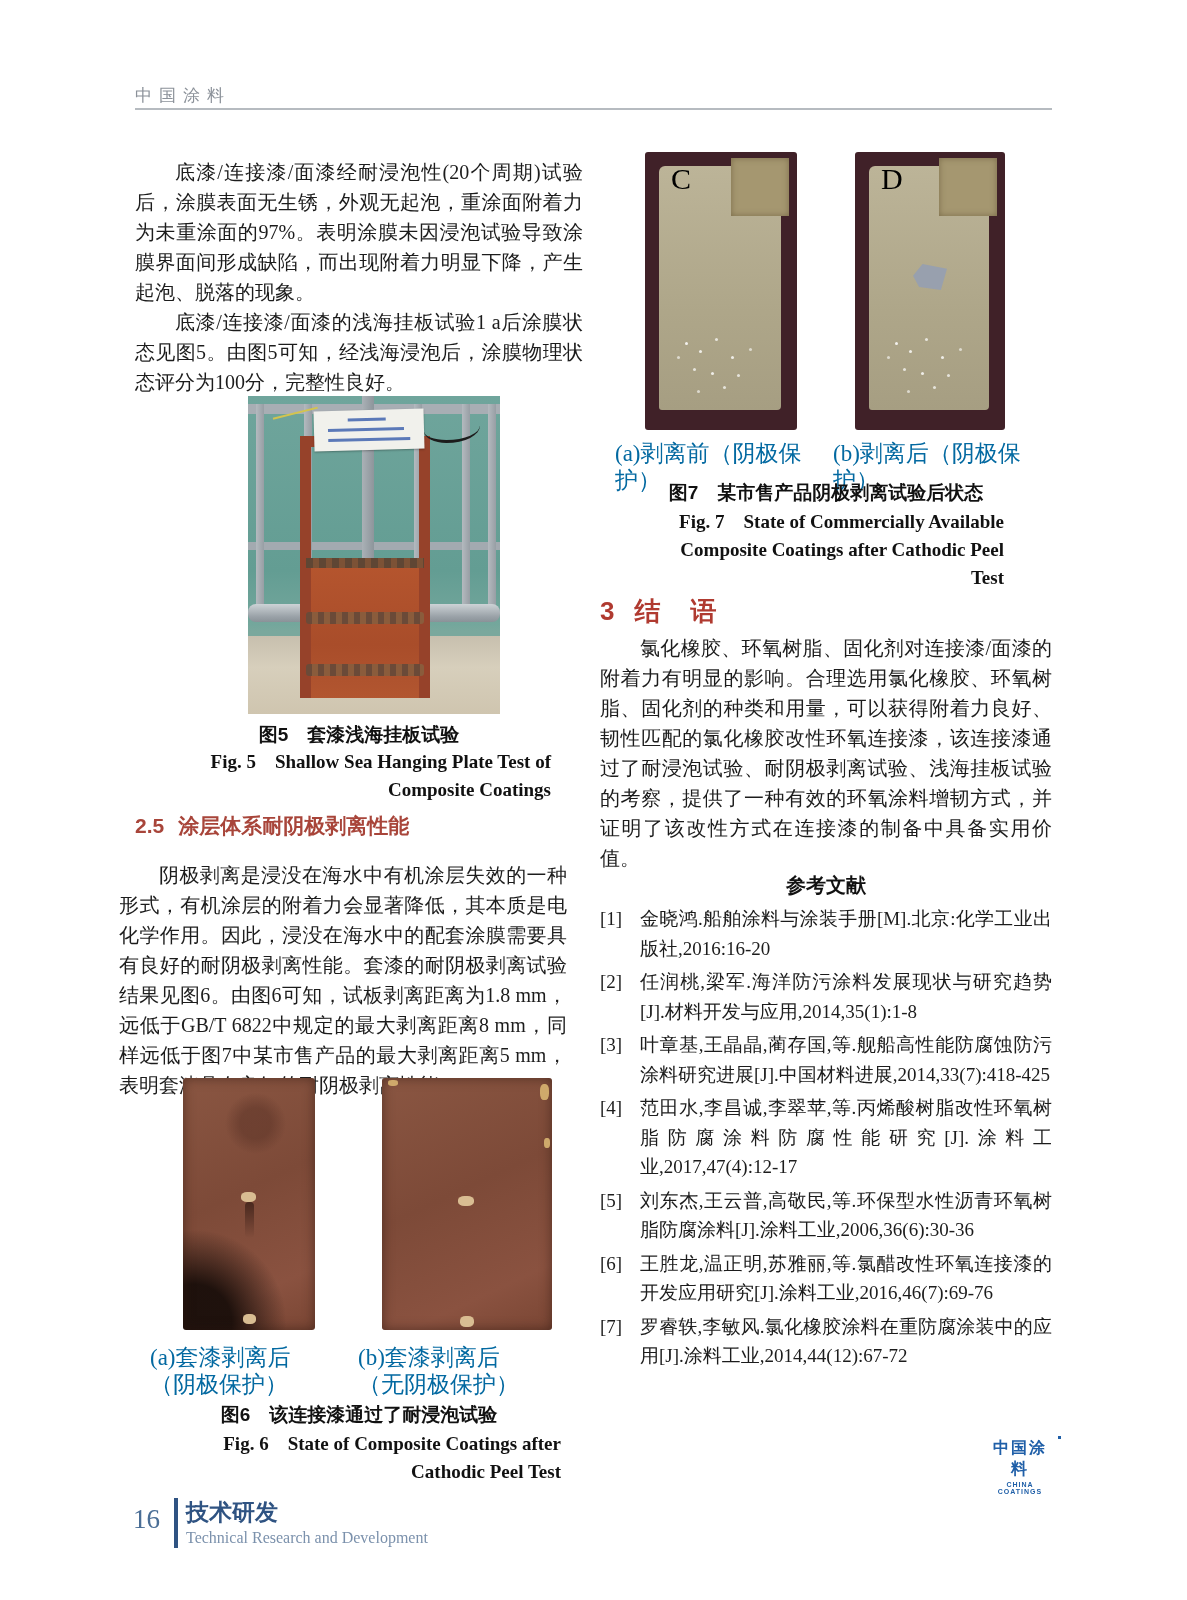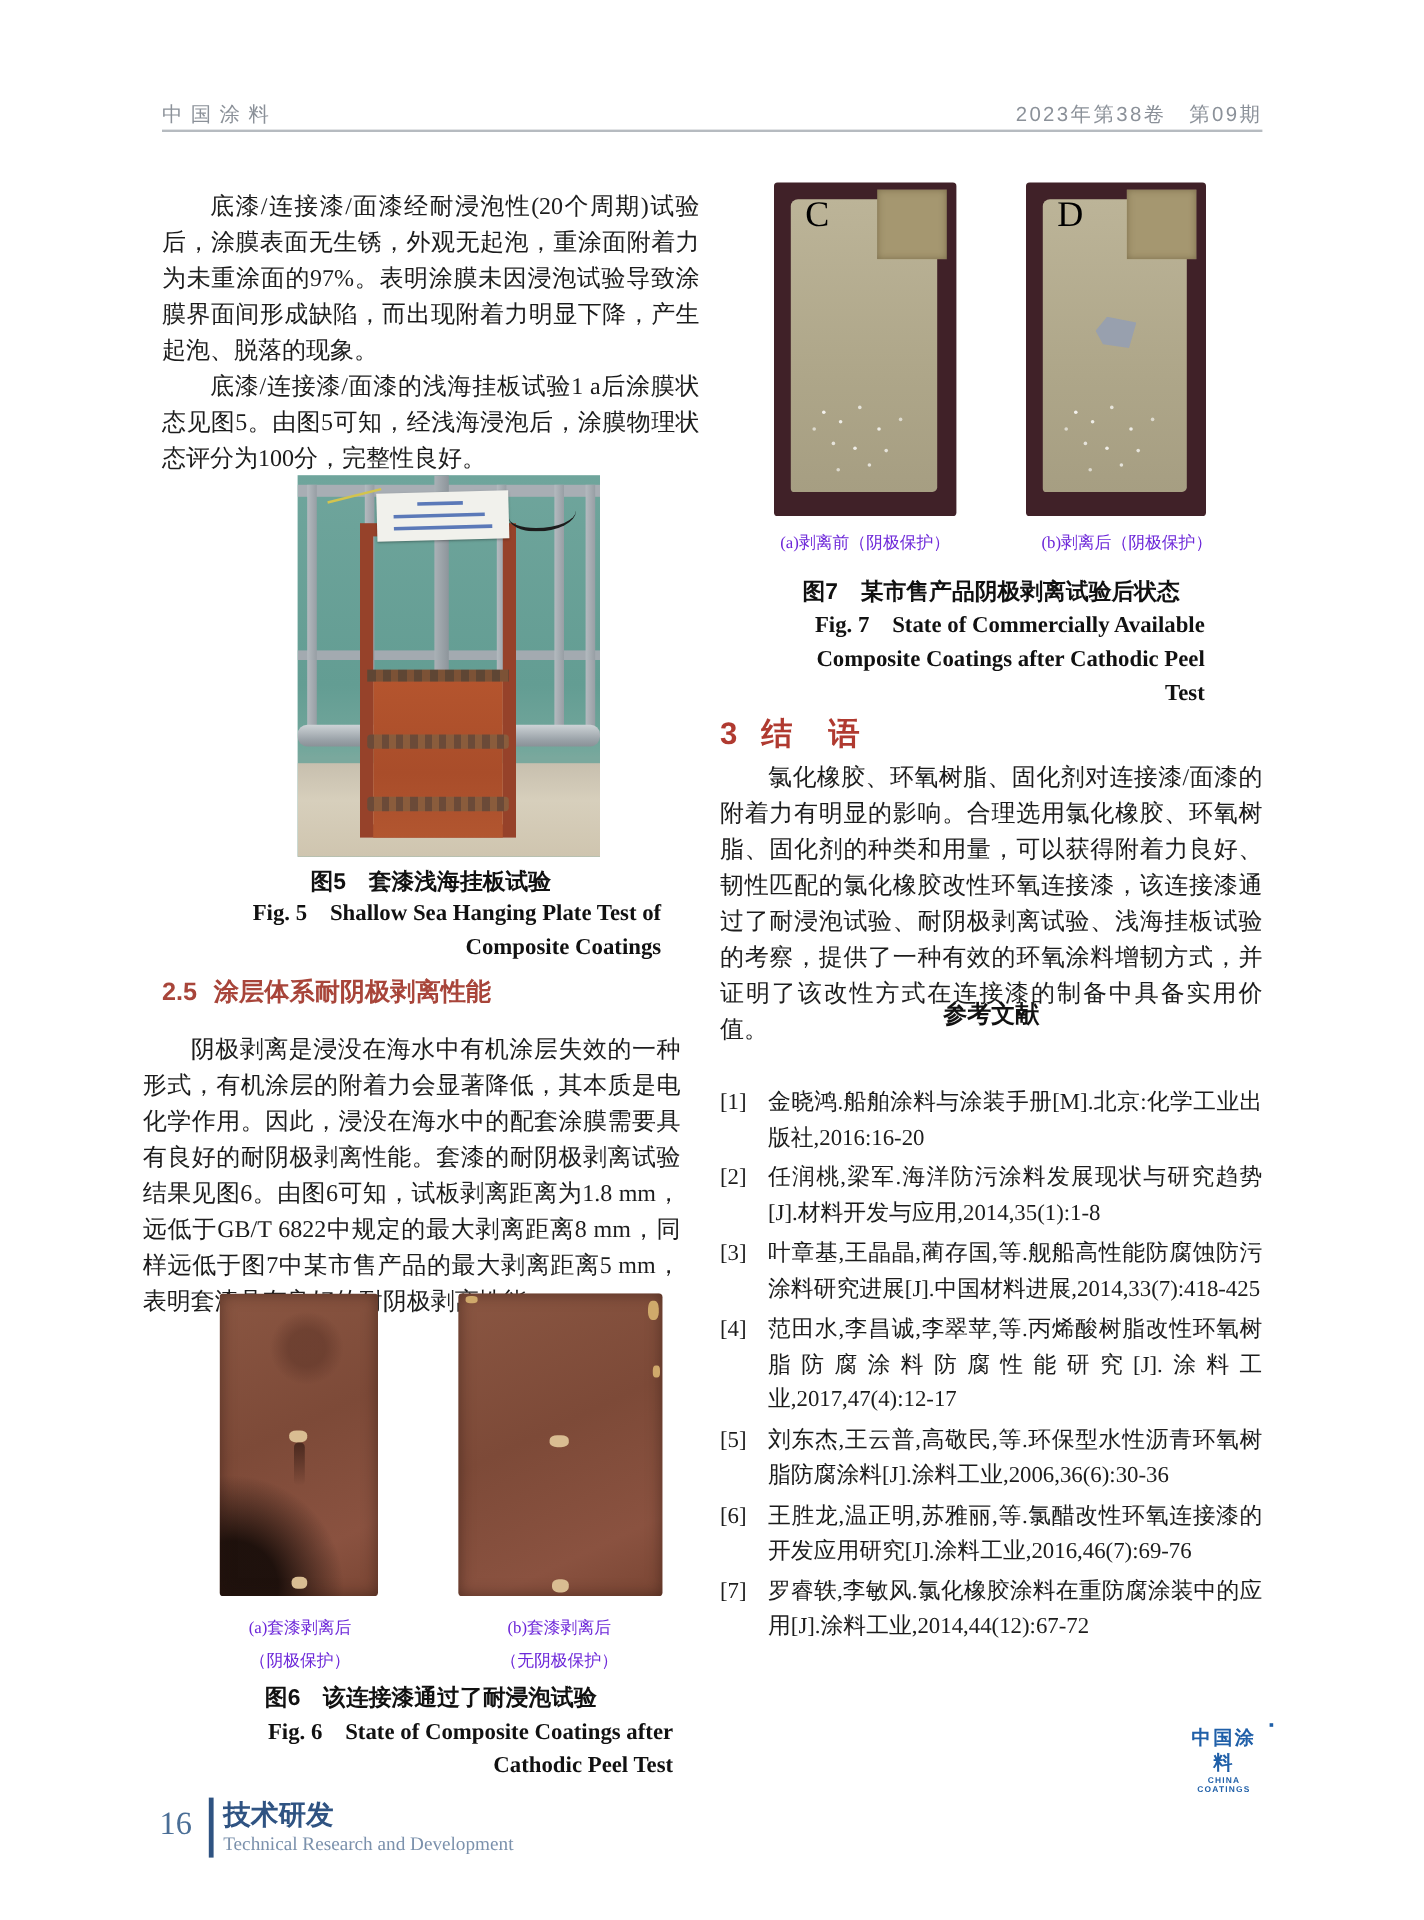--- a/index.html
+++ b/index.html
@@ -16,21 +16,21 @@
 
   
   .sec-head{font-family:"Liberation Sans","DejaVu Sans",sans-serif;font-weight:bold;
             color:#a8453a;font-size:21px;}
   .sec-head .num{margin-right:14px;}
   .body-par{font-size:20px;line-height:30px;text-align:justify;color:#1c1c1c;}
   .body-par p{margin:0;text-indent:2em;}
   .cap-cn{font-family:"Liberation Sans","DejaVu Sans",sans-serif;font-weight:bold;
           font-size:19px;color:#111;text-align:center;}
   .cap-en{font-weight:bold;font-size:19px;color:#111;text-align:right;line-height:28px;}
-  .red-label{color:#6d28d9;font-size:14px;text-align:center;line-height:27px;}
+  .red-label{color:#0369a1;font-size:23px;text-align:left;line-height:27px;}
 
   
   .fig5{left:248px;top:396px;width:252px;height:318px;overflow:hidden;
         background:linear-gradient(#6fa59c 0%,#639d93 55%,#74a79c 72%,#7aa89d 74%);}
   .f5-concrete{left:0;bottom:0;width:252px;height:78px;
         background:linear-gradient(#c7bfae,#d7cfbc 40%,#cfc5af);}
   .f5-pipe{left:0;top:208px;width:252px;height:18px;border-radius:8px;
         background:linear-gradient(#cdd3d6,#9aa2a8 70%,#8a9298);}
   .f5-toprail{left:0;top:8px;width:252px;height:10px;background:#a8aeb4;}
   .f5-midrail{left:0;top:146px;width:252px;height:8px;background:#a3aab0;}
@@ -111,21 +111,20 @@
   .logo-cn{font-weight:bold;font-size:16px;letter-spacing:2px;position:relative;}
   .logo-mark{position:absolute;top:-2px;right:-6px;width:3px;height:3px;background:#1f5fa8;}
   .logo-en{font-weight:bold;font-size:7px;letter-spacing:1px;margin-top:1px;}
 </style>
 </head>
 <body>
 
 <div class="page">
 
   <div class="abs hdr-journal">中国涂料</div>
-  <div class="abs hdr-issue">2023年第38卷　第09期</div>
   <div class="abs hdr-rule"></div>
 
   <div class="abs body-par" style="left:135px;top:157px;width:448px;">
     <p>底漆/连接漆/面漆经耐浸泡性(20个周期)试验后，涂膜表面无生锈，外观无起泡，重涂面附着力为未重涂面的97%。表明涂膜未因浸泡试验导致涂膜界面间形成缺陷，而出现附着力明显下降，产生起泡、脱落的现象。</p>
     <p>底漆/连接漆/面漆的浅海挂板试验1 a后涂膜状态见图5。由图5可知，经浅海浸泡后，涂膜物理状态评分为100分，完整性良好。</p>
   </div>
 
   <div class="abs fig5">
     <div class="abs f5-toprail"></div>
     <div class="abs f5-midrail"></div>
@@ -201,21 +200,21 @@
   <div class="abs cap-cn" style="left:600px;top:480px;width:452px;">图7　某市售产品阴极剥离试验后状态</div>
   <div class="abs cap-en" style="left:648px;top:508px;width:356px;">Fig. 7　State of Commercially Available Composite Coatings after Cathodic Peel Test</div>
 
   <div class="abs sec3-head" style="left:600px;top:594px;width:452px;">
     <span class="num">3</span><span>结　语</span>
   </div>
   <div class="abs body-par" style="left:600px;top:633px;width:452px;">
     <p>氯化橡胶、环氧树脂、固化剂对连接漆/面漆的附着力有明显的影响。合理选用氯化橡胶、环氧树脂、固化剂的种类和用量，可以获得附着力良好、韧性匹配的氯化橡胶改性环氧连接漆，该连接漆通过了耐浸泡试验、耐阴极剥离试验、浅海挂板试验的考察，提供了一种有效的环氧涂料增韧方式，并证明了该改性方式在连接漆的制备中具备实用价值。</p>
   </div>
 
-  <div class="abs refs-head" style="left:600px;top:832px;width:452px;">参考文献</div>
+  <div class="abs refs-head" style="left:600px;top:872px;width:452px;">参考文献</div>
   <div class="abs" style="left:600px;top:904px;width:452px;">
     <div class="ref-item">
       <span class="ref-no">[1]</span>
       <span>金晓鸿.船舶涂料与涂装手册[M].北京:化学工业出版社,2016:16-20</span>
     </div>
     <div class="ref-item">
       <span class="ref-no">[2]</span>
       <span>任润桃,梁军.海洋防污涂料发展现状与研究趋势[J].材料开发与应用,2014,35(1):1-8</span>
     </div>
     <div class="ref-item">

